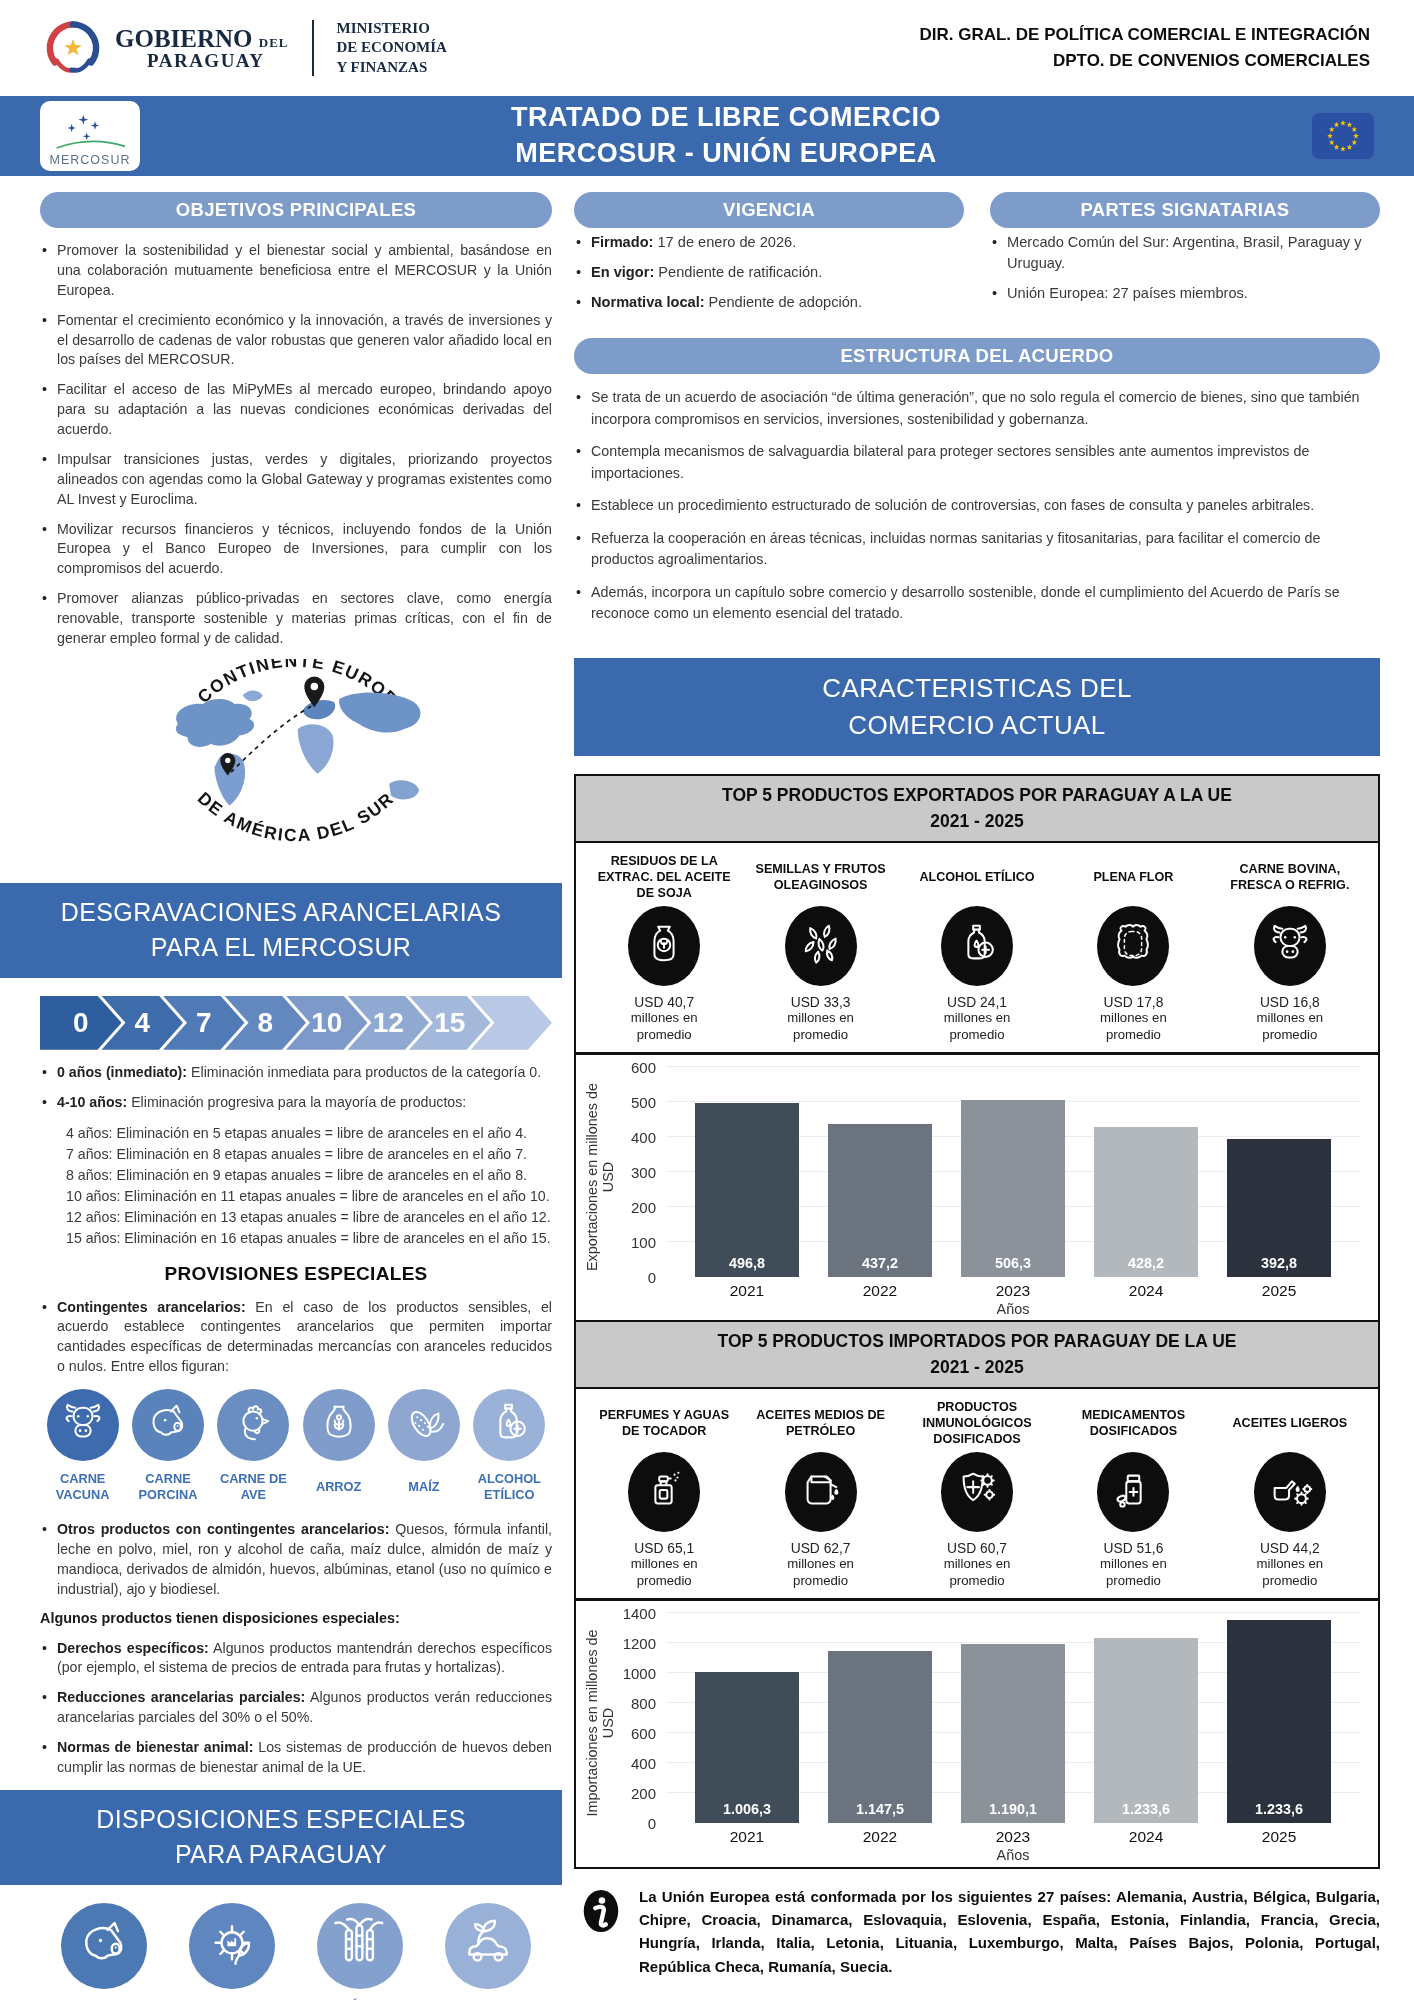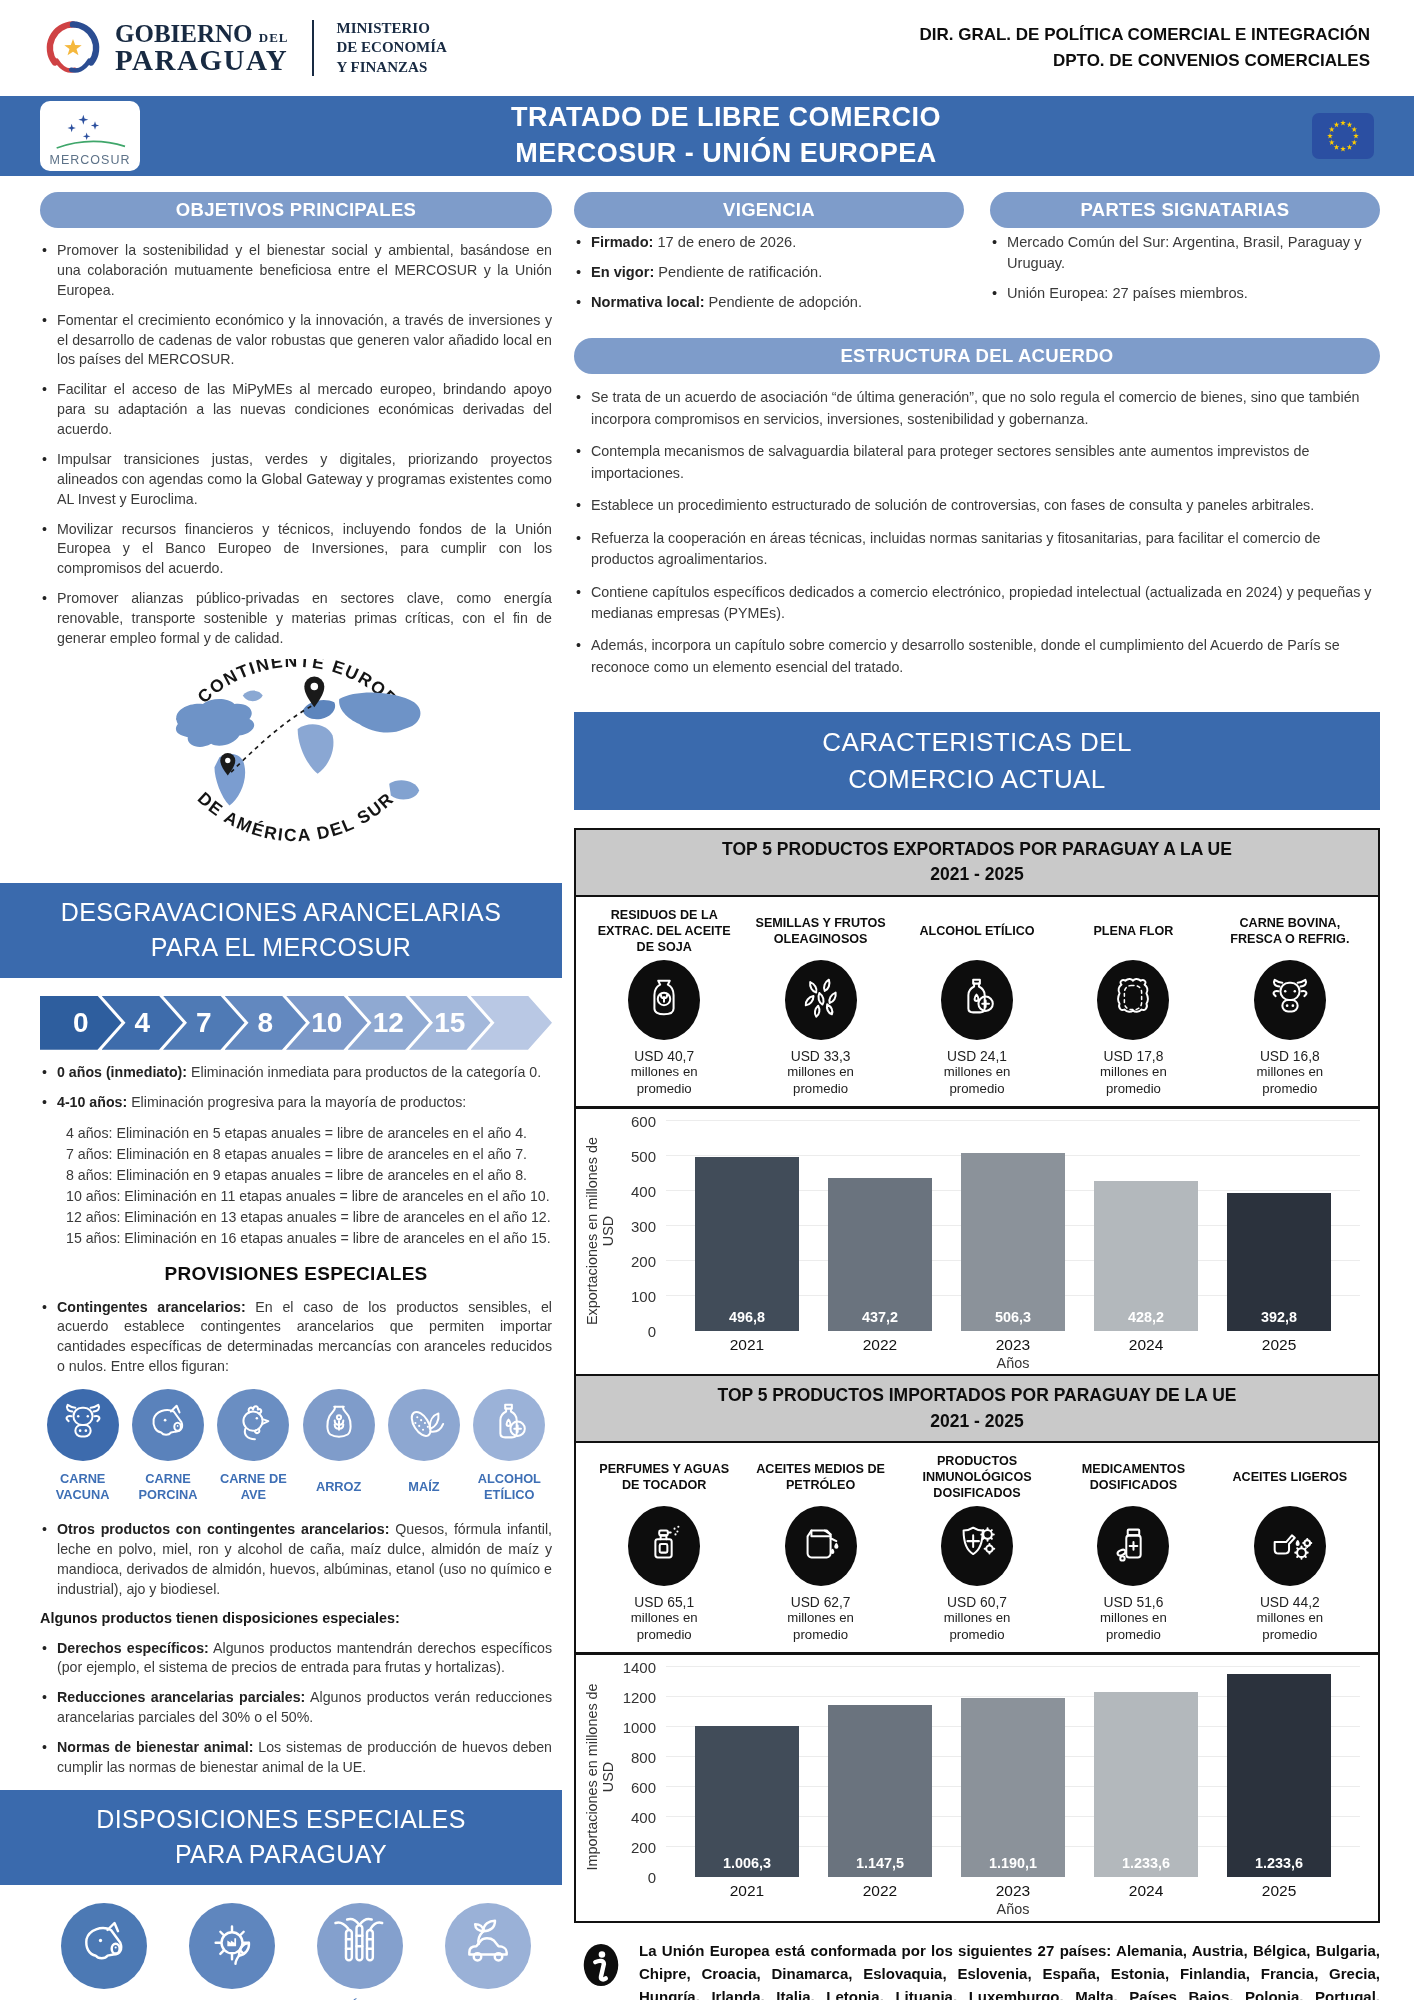--- a/index.html
+++ b/index.html
@@ -5,21 +5,21 @@
   html,body{margin:0;padding:0;background:#fff;}
   .page{width:1414px;height:2000px;overflow:hidden;background:#fff;position:relative;
         font-family:"Liberation Sans",sans-serif;color:#3a3a3a;}
 
   
   .hdr{height:96px;display:flex;align-items:center;justify-content:space-between;padding:0 44px;}
   .hdr-left{display:flex;align-items:center;gap:13px;}
   .crest{width:58px;height:58px;}
   .gov-text{font-family:Liberation Serif, serif;color:#182a42;font-weight:bold;line-height:1.0;}
   .gov-l1{font-size:25px;} .gov-l1 .del{font-size:13px;letter-spacing:1px;}
-  .gov-l2{font-size:29px;letter-spacing:1.5px;}
+  .gov-l2{font-size:19px;letter-spacing:1.5px;margin-left:32px;}
   .hdr-divider{width:2px;height:56px;background:#182a42;margin:0 10px;}
   .ministry{font-family:"Liberation Serif",serif;color:#182a42;font-weight:bold;font-size:15px;line-height:1.3;}
   .hdr-right{text-align:right;font-weight:bold;font-size:17px;color:#0d0d0d;line-height:1.55;}
 
   
   .banner{height:80px;background:#3a6aad;display:flex;align-items:center;padding:0 40px;}
   .mercosur-box{width:100px;height:66px;background:#fff;border-radius:10px;display:flex;flex-direction:column;
                 align-items:center;justify-content:flex-end;padding-bottom:4px;}
   .mercosur-box svg{width:84px;height:40px;}
   .mercosur-label{color:#5d7288;font-size:12.5px;letter-spacing:1px;}
@@ -454,21 +454,20 @@
             </ul>
         </div>
       </div>
 
       <div class="pill"><span>ESTRUCTURA DEL ACUERDO</span></div>
       <ul class="blist estr">
           <li class="b-item"><b></b><span>Se trata de un acuerdo de asociación “de última generación”, que no solo regula el comercio de bienes, sino que también incorpora compromisos en servicios, inversiones, sostenibilidad y gobernanza.</span></li>
           <li class="b-item"><b></b><span>Contempla mecanismos de salvaguardia bilateral para proteger sectores sensibles ante aumentos imprevistos de importaciones.</span></li>
           <li class="b-item"><b></b><span>Establece un procedimiento estructurado de solución de controversias, con fases de consulta y paneles arbitrales.</span></li>
           <li class="b-item"><b></b><span>Refuerza la cooperación en áreas técnicas, incluidas normas sanitarias y fitosanitarias, para facilitar el comercio de productos agroalimentarios.</span></li>
-          <li class="b-item"><b></b><span>Contiene capítulos específicos dedicados a comercio electrónico, propiedad intelectual (actualizada en 2024) y pequeñas y medianas empresas (PYMEs).</span></li>
           <li class="b-item"><b></b><span>Además, incorpora un capítulo sobre comercio y desarrollo sostenible, donde el cumplimiento del Acuerdo de París se reconoce como un elemento esencial del tratado.</span></li>
         </ul>
 
       <div class="bigbanner rightb">
         <div>CARACTERISTICAS DEL</div>
         <div>COMERCIO ACTUAL</div>
       </div>
 
       <div class="t5box">
         <div class="t5head">

